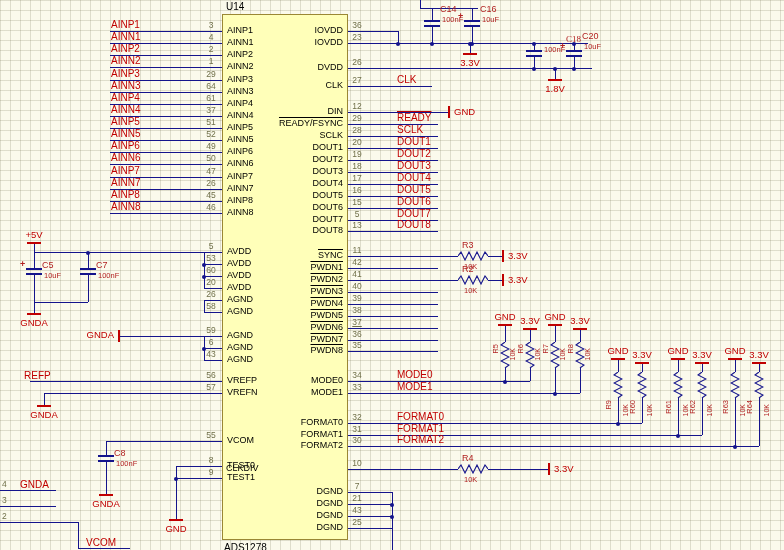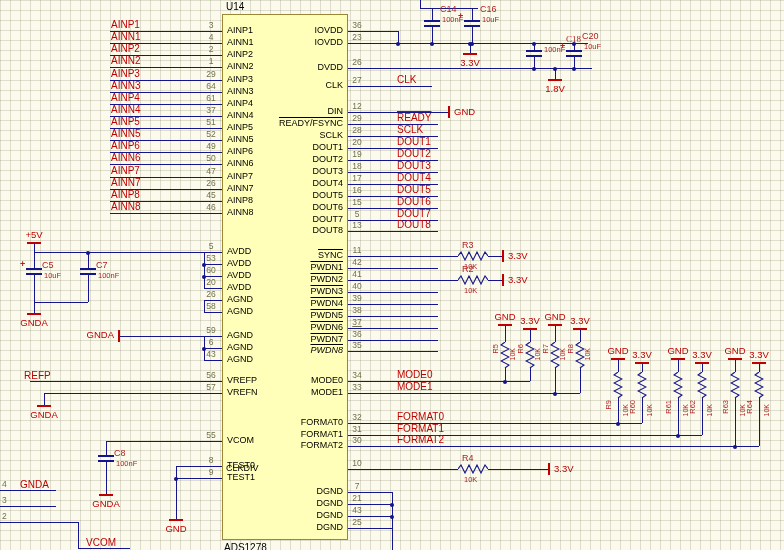--- a/index.html
+++ b/index.html
@@ -336,21 +336,21 @@
     <div class="pin-num" style="left: 346px; top: 305px; width: 22px;">38</div>
     <div class="pin-name" style="left: 226px; top: 310px; width: 117px; text-align: right; text-decoration: overline;">PWDN5</div>
     <div class="wire" style="left: 348px; top: 328px; width: 18px; height: 1px;"></div>
     <div class="pin-num" style="left: 346px; top: 317px; width: 22px; text-decoration: underline;">37</div>
     <div class="pin-name" style="left: 226px; top: 322px; width: 117px; text-align: right; text-decoration: overline;">PWDN6</div>
     <div class="wire" style="left: 348px; top: 340px; width: 18px; height: 1px;"></div>
     <div class="pin-num" style="left: 346px; top: 329px; width: 22px;">36</div>
     <div class="pin-name" style="left: 226px; top: 334px; width: 117px; text-align: right; text-decoration: overline;">PWDN7</div>
     <div class="wire" style="left: 348px; top: 351px; width: 18px; height: 1px;"></div>
     <div class="pin-num" style="left: 346px; top: 340px; width: 22px;">35</div>
-    <div class="pin-name" style="left: 226px; top: 345px; width: 117px; text-align: right; text-decoration: overline; font-style: italic;">PWDN8</div>
+    <div class="pin-name" style="left: 226px; top: 345px; width: 117px; text-align: right; text-decoration: overline;">PWDN8</div>
     <div class="wire" style="left: 348px; top: 381px; width: 18px; height: 1px;"></div>
     <div class="pin-num" style="left: 346px; top: 370px; width: 22px;">34</div>
     <div class="pin-name" style="left: 226px; top: 375px; width: 117px; text-align: right;">MODE0</div>
     <div class="netlabel" style="left: 397px; top: 369px;">MODE0</div>
     <div class="wire" style="left: 348px; top: 393px; width: 18px; height: 1px;"></div>
     <div class="pin-num" style="left: 346px; top: 382px; width: 22px;">33</div>
     <div class="pin-name" style="left: 226px; top: 387px; width: 117px; text-align: right;">MODE1</div>
     <div class="netlabel" style="left: 397px; top: 381px;">MODE1</div>
     <div class="wire" style="left: 348px; top: 423px; width: 18px; height: 1px;"></div>
     <div class="pin-num" style="left: 346px; top: 412px; width: 22px;">32</div>

